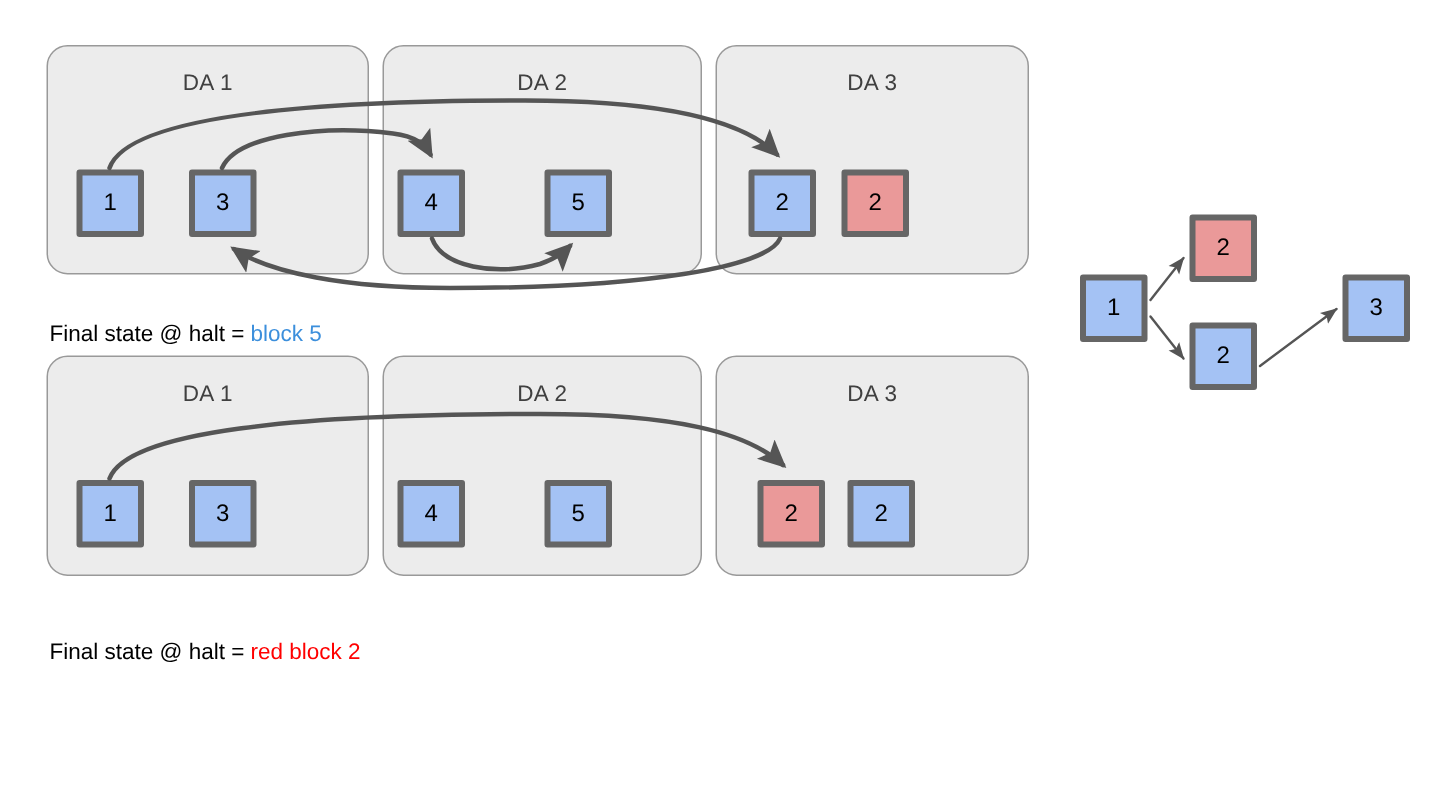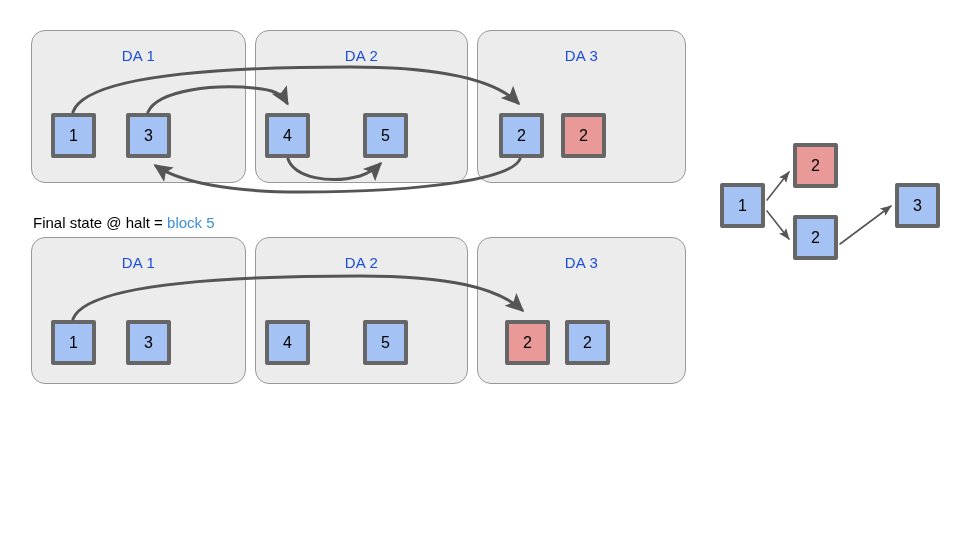--- a/index.html
+++ b/index.html
@@ -26,21 +26,21 @@
     border-radius: 14px;
     box-sizing: border-box;
   }
   .da-title {
     position: absolute;
     top: 16px;
     left: 0;
     width: 100%;
     text-align: center;
     font-size: 15px;
-    color: #1d4ed8;
+    color: #404040;
     letter-spacing: 0.2px;
   }
   .block {
     position: absolute;
     width: 45px;
     height: 45px;
     box-sizing: border-box;
     border: 4px solid #666666;
     border-radius: 2px;
     display: flex;
@@ -139,20 +139,23 @@
 
   <div class="block blue" style="left:51px; top:320px;">1</div>
   <div class="block blue" style="left:126px; top:320px;">3</div>
 
   <div class="block blue" style="left:265px; top:320px;">4</div>
   <div class="block blue" style="left:363px; top:320px;">5</div>
 
   <div class="block red" style="left:505px; top:320px;">2</div>
   <div class="block blue" style="left:565px; top:320px;">2</div>
 
+  <div class="caption" style="left:33px; top:426px;">
+    <span>Final state @ halt = </span><span class="hl-red">red block 2</span>
+  </div>
 
   <div class="node blue" style="left:720px; top:183px;">1</div>
   <div class="node red" style="left:793px; top:143px;">2</div>
   <div class="node blue" style="left:793px; top:215px;">2</div>
   <div class="node blue" style="left:895px; top:183px;">3</div>
 
   <svg class="overlay" viewBox="0 0 960 540">
     <defs>
       <marker id="ah" markerWidth="7" markerHeight="7" refX="5.2" refY="3.2" orient="auto" markerUnits="strokeWidth">
         <path d="M0,0.3 L6.2,3.2 L0,6.1 L1.3,3.2 Z" fill="#555555"></path>

